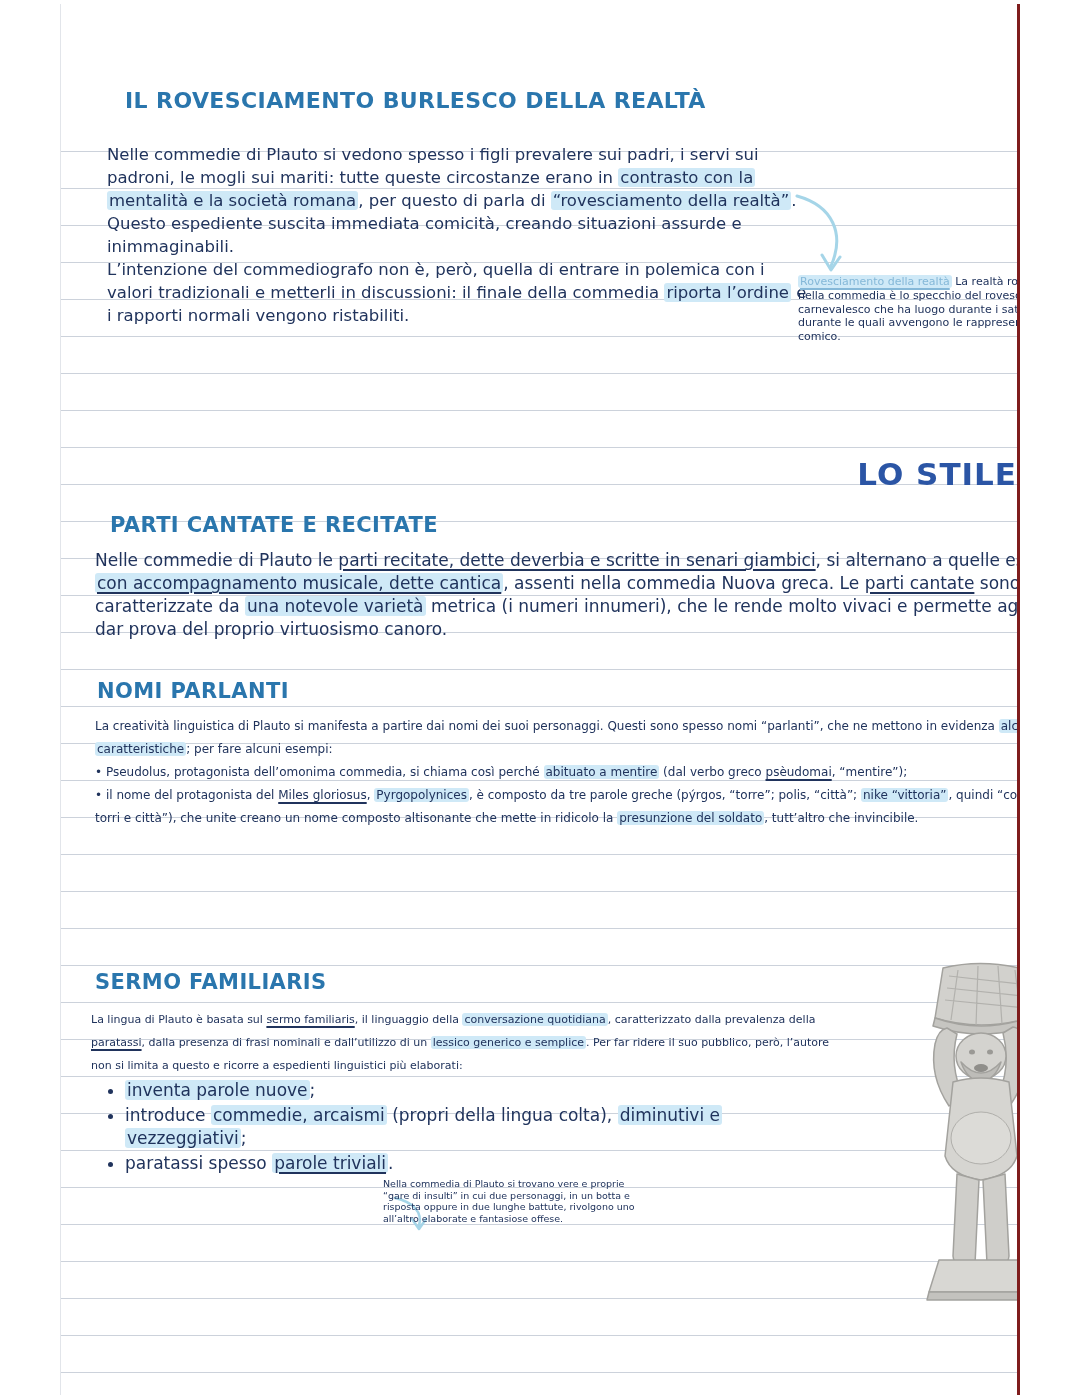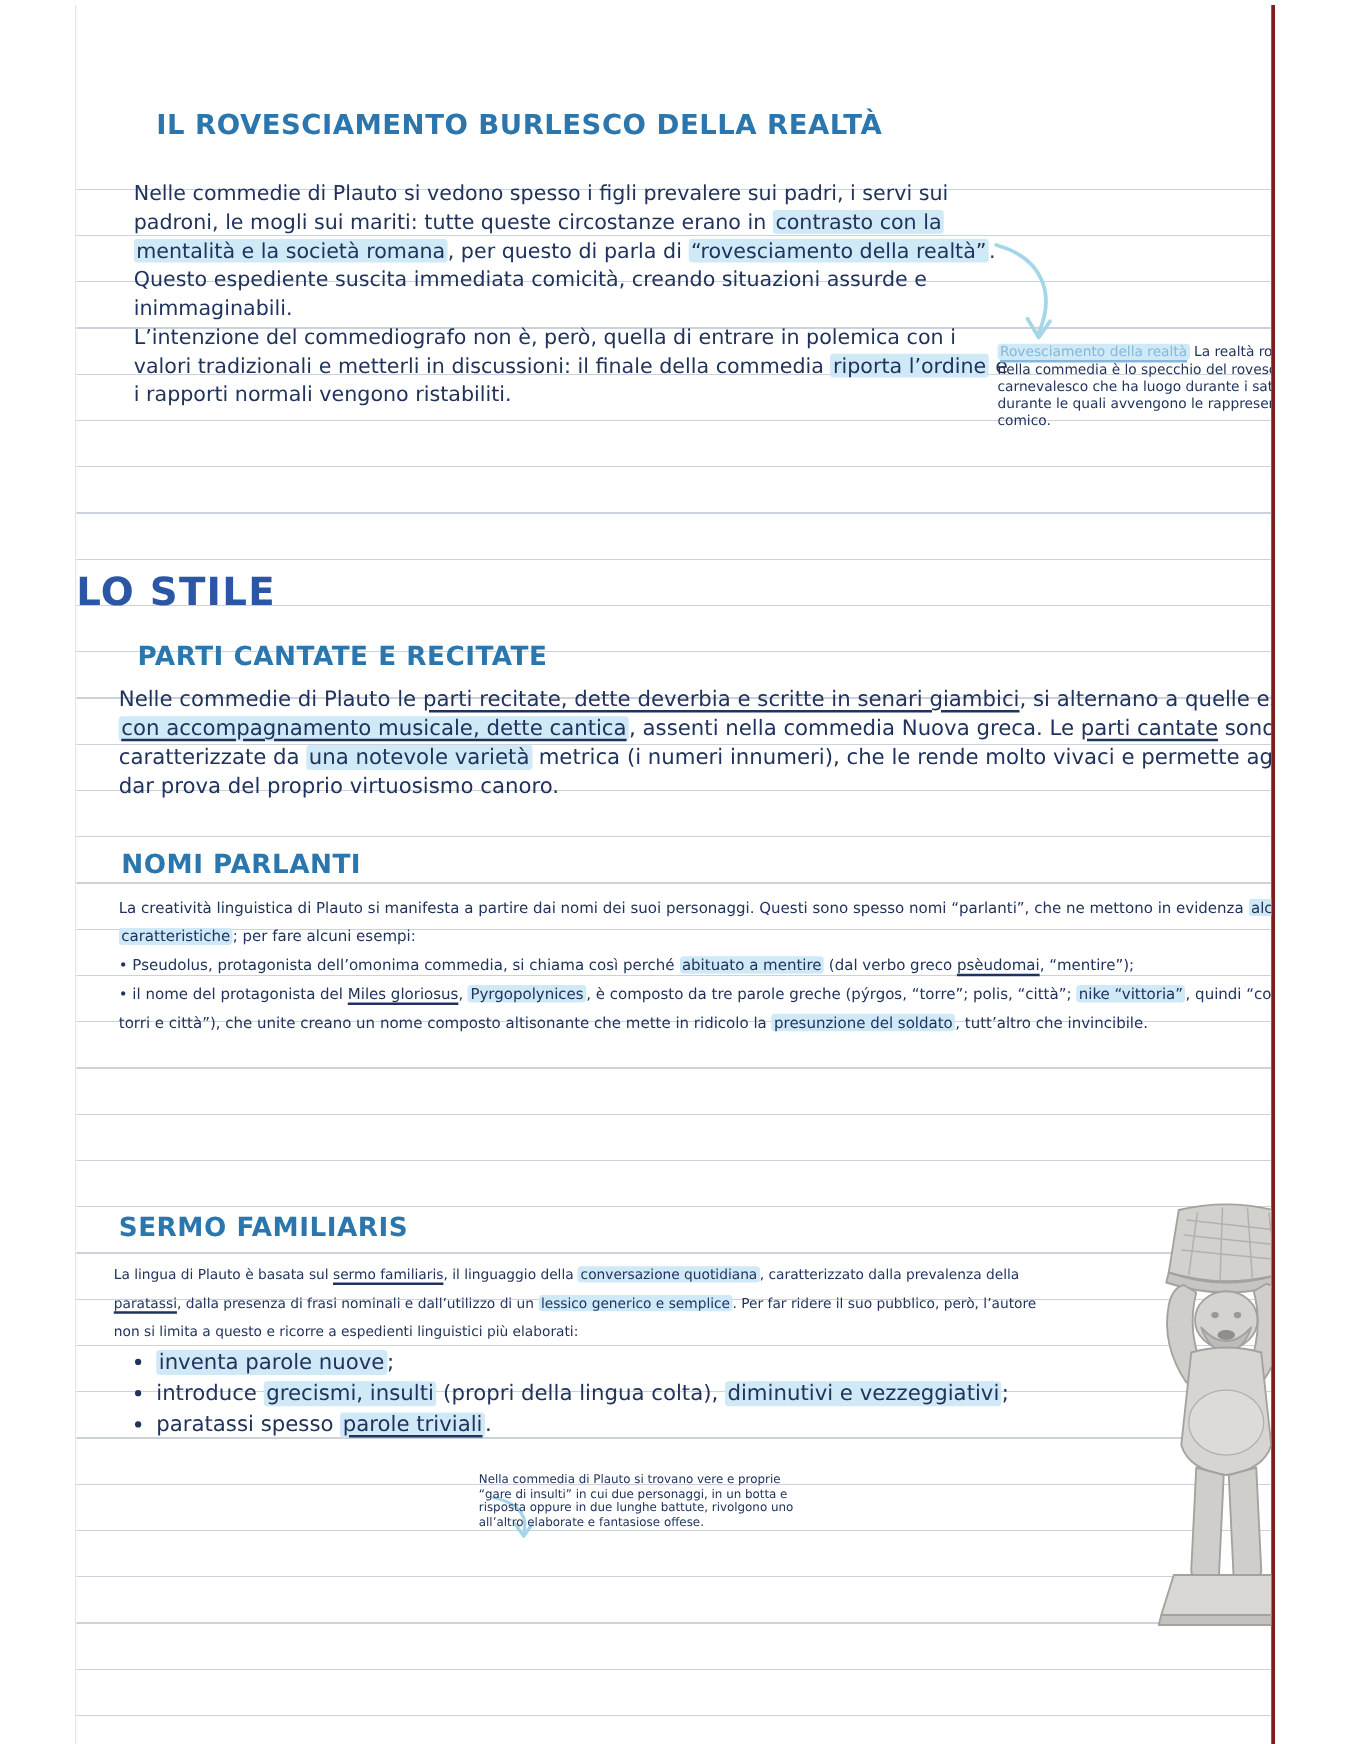--- a/index.html
+++ b/index.html
@@ -12,21 +12,21 @@
   .page{position:relative;width:960px;height:1395px;margin:4px auto;background:var(--bg);
         border-left:1px solid #e2e5ea;border-right:3px solid #7f1d1d;overflow:hidden}
   .ruled{position:absolute;left:0;right:0;top:147px;bottom:0;z-index:0;
          background:repeating-linear-gradient(to bottom,var(--rule) 0 1px,transparent 1px 37px)}
   .layer{position:absolute;z-index:1}
   h1,h2,h3{font-weight:bold;letter-spacing:.4px}
   .h-steel{color:var(--heading)}
   .h-main{left:64px;top:84px;font-size:22px}
   .para{font-size:16.5px;line-height:23px;color:var(--body)}
   .para-1{left:46px;top:139px;width:700px}
-  .title-center{left:0;top:452px;width:100%;text-align:left;font-size:31px;color:var(--title);letter-spacing:1px}
+  .title-center{left:0;top:452px;width:100%;text-align:right;font-size:31px;color:var(--title);letter-spacing:1px}
   .h-parti{left:49px;top:509px;font-size:21px}
   .para-parti{left:34px;top:545px;width:1018px;font-size:17px}
   .h-nomi{left:36px;top:675px;font-size:21px}
   .para-nomi{left:34px;top:711px;width:1020px;font-size:12px}
   .h-sermo{left:34px;top:966px;font-size:21px}
   .sermo-block{left:30px;top:1004px;width:748px}
   .sermo-block p{font-size:11px;line-height:23px}
   .sermo-list{list-style:disc;margin:2px 0 0 0;padding-left:34px}
   .sermo-list li{font-size:17px;line-height:23px;margin-bottom:2px}
   .sermo-list li::marker{color:var(--body)}
@@ -68,21 +68,21 @@
   <h3 class="layer h-steel h-nomi">NOMI PARLANTI</h3>
 
   <p class="layer para para-nomi"><span>La creatività linguistica di Plauto si manifesta a partire dai nomi dei suoi personaggi. Questi sono spesso nomi “parlanti”, che ne mettono in evidenza </span><span class="hl">alcune caratteristiche</span><span>; per fare alcuni esempi:</span><br><span>• Pseudolus, protagonista dell’omonima commedia, si chiama così perché </span><span class="hl">abituato a mentire</span><span> (dal verbo greco </span><span class="ul">psèudomai</span><span>, “mentire”);</span><br><span>• il nome del protagonista del </span><span class="ul">Miles gloriosus</span><span>, </span><span class="hl">Pyrgopolynices</span><span>, è composto da tre parole greche (pýrgos, “torre”; polis, “città”; </span><span class="hl">nike “vittoria”</span><span>, quindi “colui che vince torri e città”), che unite creano un nome composto altisonante che mette in ridicolo la </span><span class="hl">presunzione del soldato</span><span>, tutt’altro che invincibile.</span></p>
 
   <h3 class="layer h-steel h-sermo">SERMO FAMILIARIS</h3>
 
   <div class="layer sermo-block">
     <p class="para"><span>La lingua di Plauto è basata sul </span><span class="ul">sermo familiaris</span><span>, il linguaggio della </span><span class="hl">conversazione quotidiana</span><span>, caratterizzato dalla prevalenza della </span><span class="ul">paratassi</span><span>, dalla presenza di frasi nominali e dall’utilizzo di un </span><span class="hl">lessico generico e semplice</span><span>. Per far ridere il suo pubblico, però, l’autore non si limita a questo e ricorre a espedienti linguistici più elaborati:</span></p>
     <ul class="sermo-list">
       <li><span class="hl">inventa parole nuove</span><span>;</span></li>
-      <li><span>introduce </span><span class="hl">grecismi, insulti</span><span> (propri della lingua colta), </span><span class="hl">diminutivi e vezzeggiativi</span><span>;</span></li>
+      <li><span>introduce </span><span class="hl">commedie, arcaismi</span><span> (propri della lingua colta), </span><span class="hl">diminutivi e vezzeggiativi</span><span>;</span></li>
       <li><span>paratassi spesso </span><span class="hl ul">parole triviali</span><span>.</span></li>
     </ul>
   </div>
 
   <svg class="layer arrow-2" width="42" height="40" viewBox="0 0 42 40" aria-hidden="true">
     <path d="M4 4 C 22 8, 32 18, 28 32" fill="none" stroke="var(--arrow)" stroke-width="2.6" stroke-linecap="round"></path>
     <path d="M21 25 L28 35 L35 25" fill="none" stroke="var(--arrow)" stroke-width="2.6" stroke-linecap="round" stroke-linejoin="round"></path>
   </svg>
 
   <p class="layer footnote"><span>Nella commedia di Plauto si trovano vere e proprie “gare di insulti” in cui due personaggi, in un botta e risposta oppure in due lunghe battute, rivolgono uno all’altro elaborate e fantasiose offese.</span></p>

